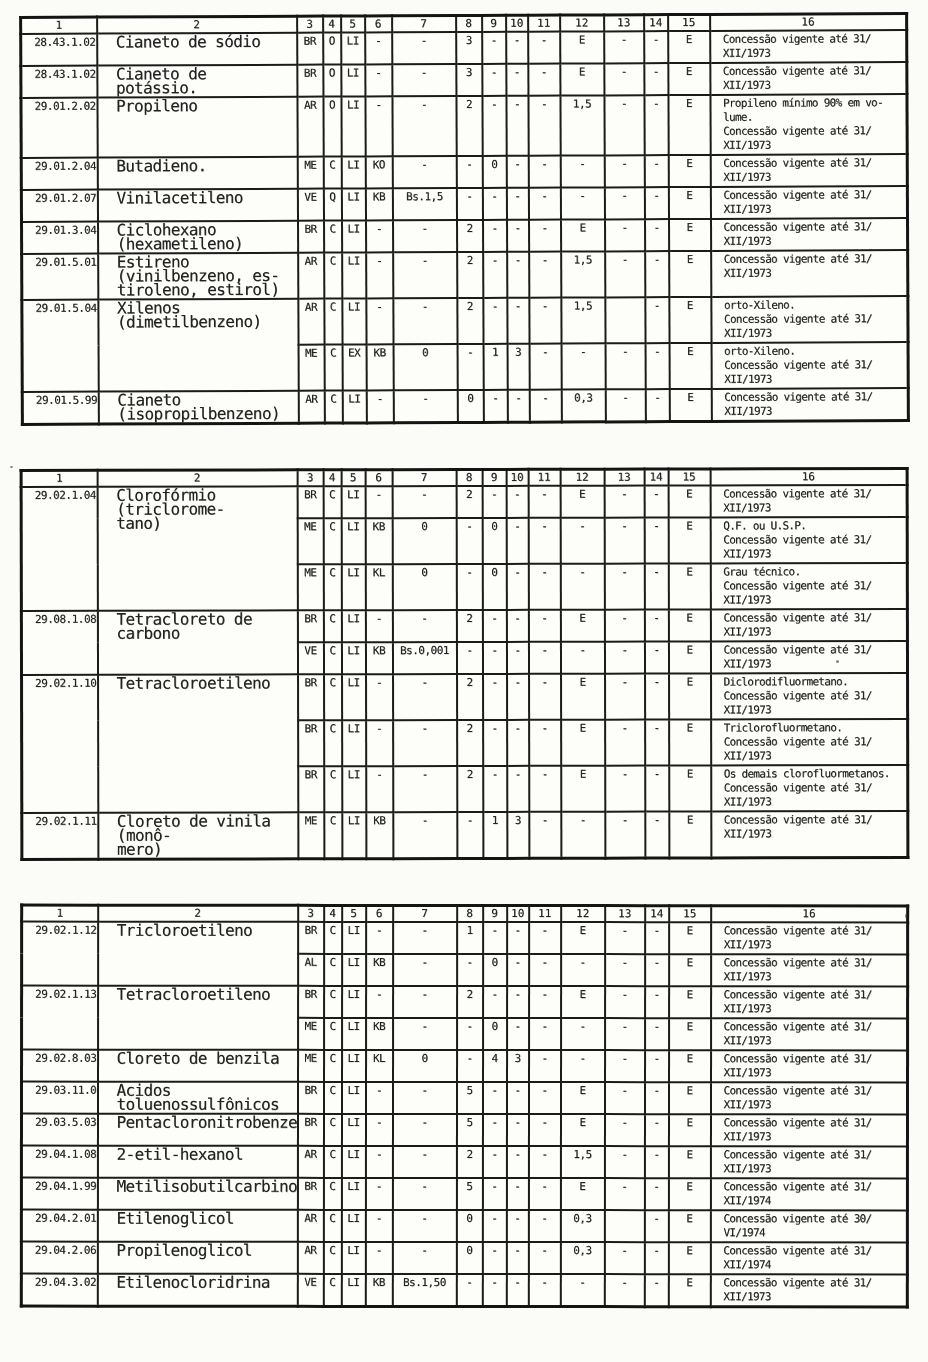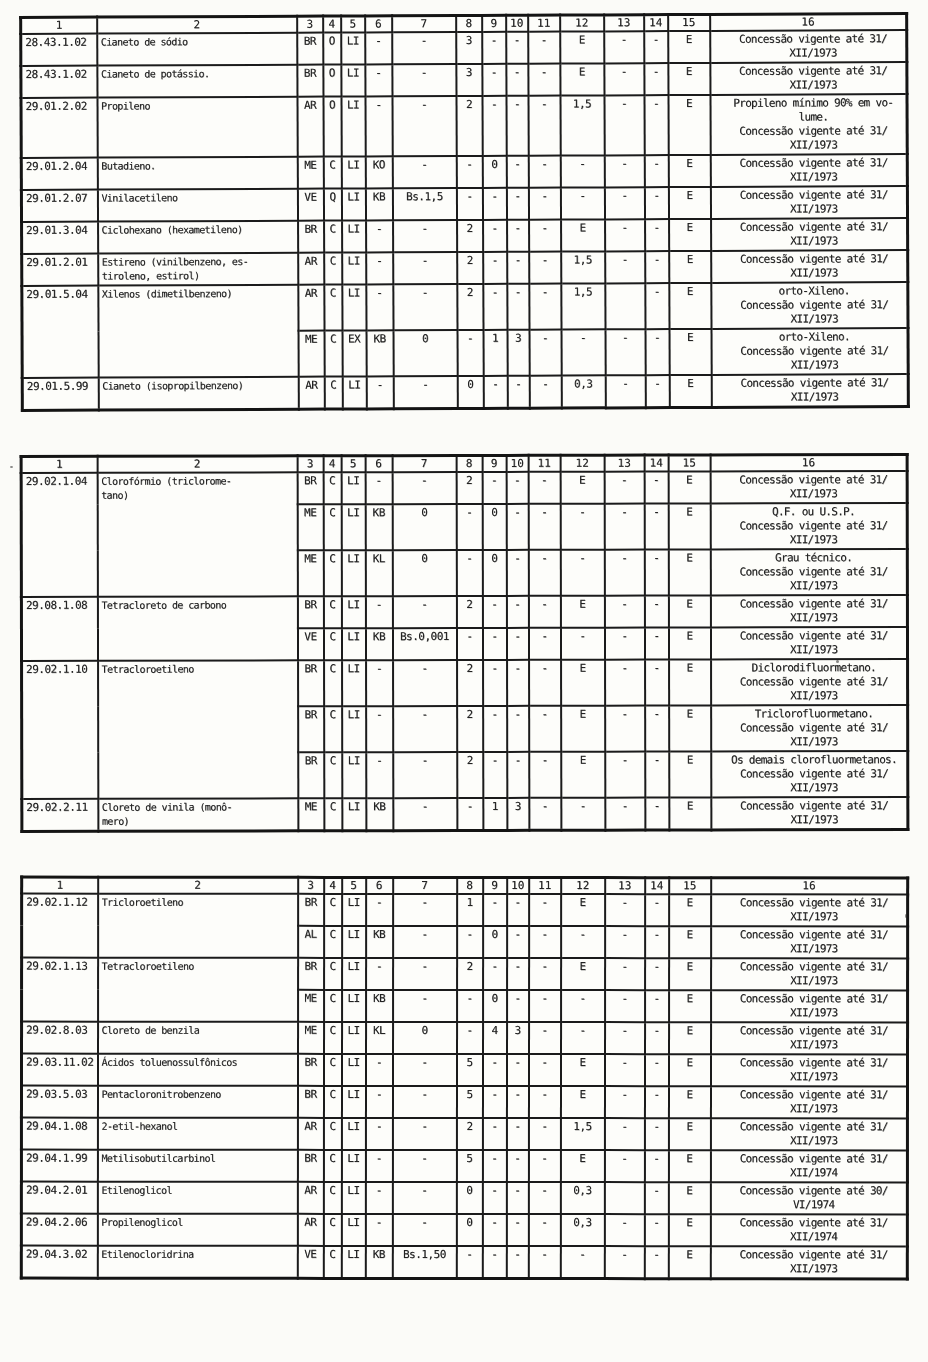--- a/index.html
+++ b/index.html
@@ -25,24 +25,24 @@
     font-size:11px;line-height:14px;
     padding:1px 2px;
     overflow:hidden;
     text-shadow:0.4px 0.3px 0 rgba(20,20,20,0.45);
     color:#222;
   }
   th{
     font-weight:normal;text-align:center;
     padding:0 0 1px 0;height:13px;line-height:13px;
   }
-  td.code{white-space:pre-line;letter-spacing:-0.5px;padding-left:3px;}
-  td.name{white-space:pre-line;font-size:10px;letter-spacing:-0.6px;padding-left:3px;}
+  td.code{white-space:pre-line;letter-spacing:-0.5px;padding-left:12px;}
+  td.name{white-space:pre-line;font-size:16px;letter-spacing:-0.6px;padding-left:18px;}
   td.val{text-align:center;position:relative;letter-spacing:-0.5px;}
-  td.remark{white-space:pre-line;font-size:11px;letter-spacing:-0.7px;padding-left:12px;text-align:center;}
+  td.remark{white-space:pre-line;font-size:11px;letter-spacing:-0.7px;padding-left:12px;}
   tr{page-break-inside:avoid;}
   
   col.c1{width:76px;}  col.c2{width:200px;}
   col.c3{width:26px;}  col.c4{width:18px;}
   col.c5{width:24px;}  col.c6{width:27px;}
   col.c7{width:64px;}  col.c8{width:26px;}
   col.c9{width:24px;}  col.c10{width:22px;}
   col.c11{width:32px;} col.c12{width:44px;}
   col.c13{width:40px;} col.c14{width:24px;}
   col.c15{width:42px;} col.c16{width:197px;}
@@ -205,21 +205,21 @@
               <td class="val">-</td>
               <td class="val">-</td>
               <td class="val">E</td>
               <td class="val">-</td>
               <td class="val">-</td>
               <td class="val">E</td>
               <td class="remark">Concessão vigente até 31/
 XII/1973</td>
             </tr>
             <tr>
-              <td class="code" rowspan="1">29.01.2.01</td>
+              <td class="code" rowspan="1">29.01.5.01</td>
               <td class="name" rowspan="1">Estireno (vinilbenzeno, es-
 tiroleno, estirol)</td>
               <td class="val">AR</td>
               <td class="val">C</td>
               <td class="val">LI</td>
               <td class="val">-</td>
               <td class="val">-</td>
               <td class="val">2</td>
               <td class="val">-</td>
               <td class="val">-</td>
@@ -474,21 +474,21 @@
               <td class="val">-</td>
               <td class="val">E</td>
               <td class="val">-</td>
               <td class="val">-</td>
               <td class="val">E</td>
               <td class="remark">Os demais clorofluormetanos.
 Concessão vigente até 31/
 XII/1973</td>
             </tr>
             <tr>
-              <td class="code" rowspan="1">29.02.2.11</td>
+              <td class="code" rowspan="1">29.02.1.11</td>
               <td class="name" rowspan="1">Cloreto de vinila (monô-
 mero)</td>
               <td class="val">ME</td>
               <td class="val">C</td>
               <td class="val">LI</td>
               <td class="val">KB</td>
               <td class="val">-</td>
               <td class="val">-</td>
               <td class="val">1</td>
               <td class="val">3</td>

